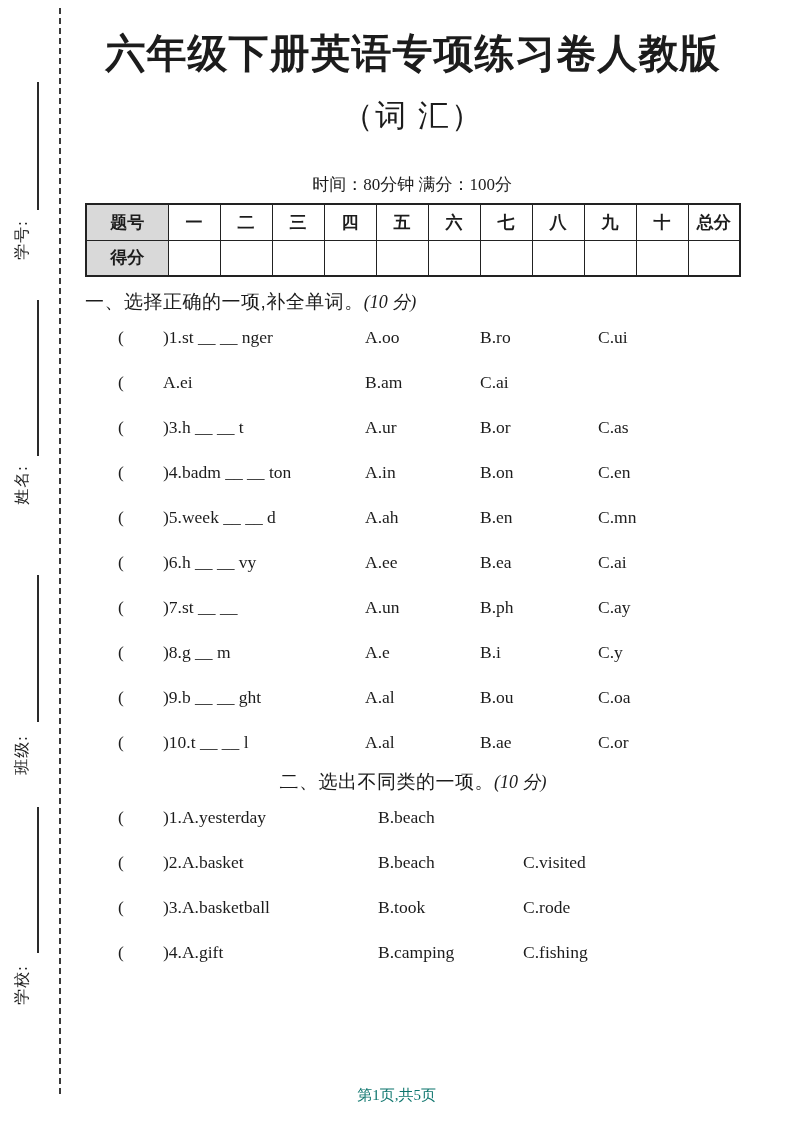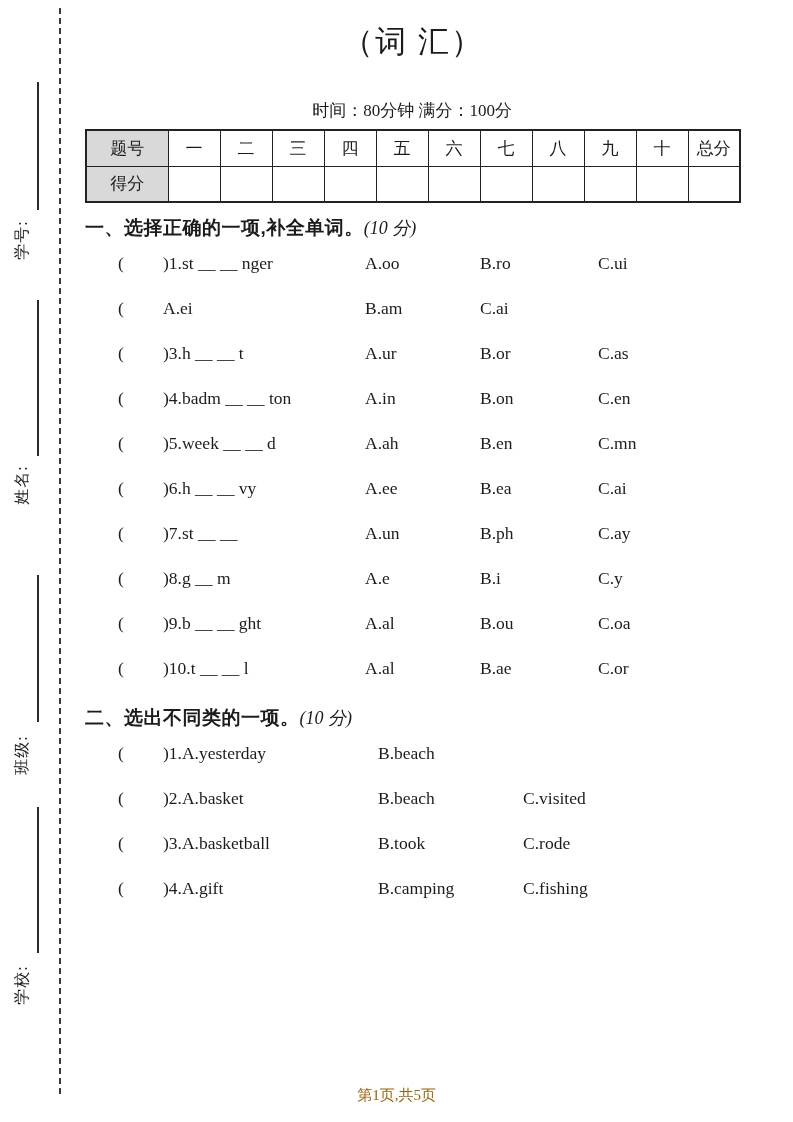--- a/index.html
+++ b/index.html
@@ -52,21 +52,21 @@
   .title {
     margin-top: 26px;
     font-size: 40px;
     line-height: 56px;
     font-weight: 600;
     text-align: center;
     letter-spacing: 1px;
     white-space: nowrap;
   }
   .subtitle {
-    margin-top: 20px;
+    margin-top: 12px;
     font-size: 31px;
     line-height: 44px;
     font-weight: 500;
     text-align: center;
     letter-spacing: 2px;
   }
   .meta {
     margin-top: 36px;
     font-size: 17px;
     line-height: 22px;
@@ -74,20 +74,21 @@
     padding-right: 2px;
   }
 
   
   table.score {
     margin-top: 7px;
     width: 100%;
     border-collapse: collapse;
     table-layout: fixed;
     border: 2px solid #222;
+    font-weight: bold;
   }
   table.score td {
     border: 1.5px solid #222;
     height: 36px;
     text-align: center;
     vertical-align: middle;
     font-size: 17px;
   }
   table.score td.lbl {
     background: #d9d9d9;
@@ -95,51 +96,51 @@
   }
 
   
   .sec-heading {
     margin-top: 12px;
     font-size: 19px;
     line-height: 26px;
   }
   .sec-heading .h-bold {
     font-family: "Liberation Sans", sans-serif;
-    font-weight: bold;
+    font-weight: normal;
     letter-spacing: 0.5px;
   }
   .sec-heading .h-score {
     font-family: "Liberation Serif", serif;
     font-weight: normal;
     font-size: 18px;
     font-style: italic;
   }
-  .sec-heading.s2 { margin-top: 14px; }
+  .sec-heading.s2 { margin-top: 4px; text-align: center; }
 
   .q-row {
     display: grid;
     align-items: center;
     height: 45px;
     padding-left: 33px;
     font-size: 17.5px;
     white-space: nowrap;
   }
   .q-row.s1 { grid-template-columns: 45px 202px 115px 118px 1fr; }
   .q-row.s2 { grid-template-columns: 45px 215px 145px 1fr; }
 
   
   .footer {
     position: absolute;
     left: 0;
     top: 1086px;
     width: 100%;
     text-align: center;
     font-size: 15px;
-    color: #a16207;
+    color: #0f766e;
   }
 </style>
 </head>
 <body>
 
 <div class="page">
 
   <div class="dashed-line"></div>
 
   <div class="side-line" style="top:82px;height:128px;"></div>
@@ -149,20 +150,21 @@
   <div class="side-label" style="left:-14px;top:474px;">姓名:</div>
 
   <div class="side-line" style="top:575px;height:147px;"></div>
   <div class="side-label" style="left:-14px;top:744px;">班级:</div>
 
   <div class="side-line" style="top:807px;height:146px;"></div>
   <div class="side-label" style="left:-14px;top:974px;">学校:</div>
 
   <div class="content">
 
+    <div class="title">六年级下册英语专项练习卷人教版</div>
     <div class="subtitle">（词 汇）</div>
     <div class="meta">时间：80分钟 满分：100分</div>
 
     <table class="score">
       <tbody>
           <tr>
         <td class="lbl">题号</td>
         <td>一</td>
         <td>二</td>
         <td>三</td>

